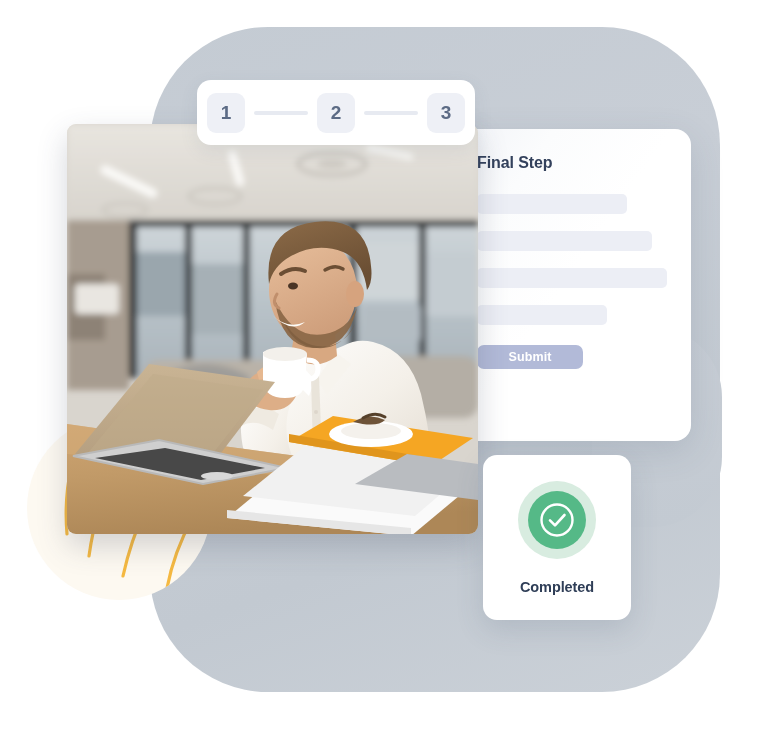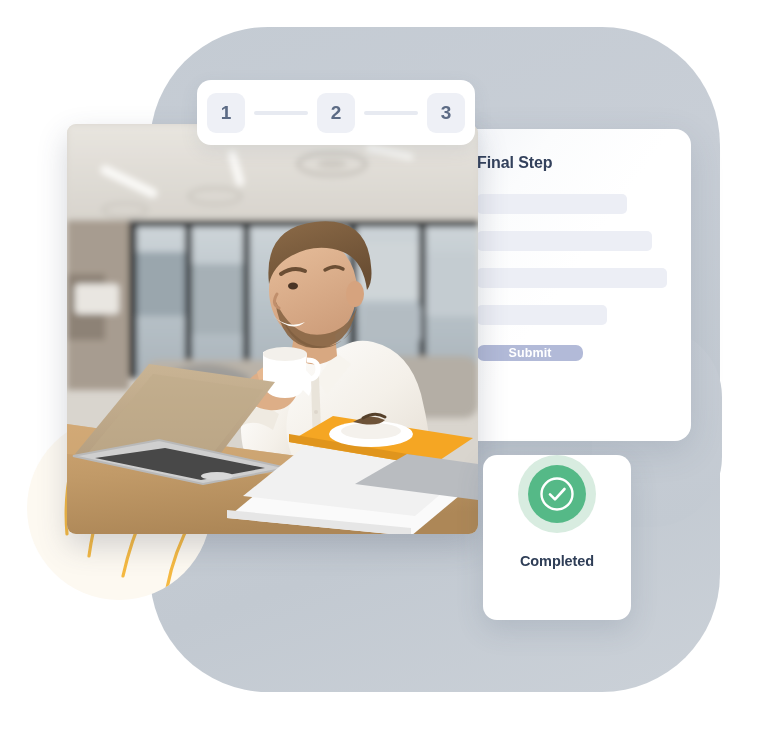--- a/index.html
+++ b/index.html
@@ -114,21 +114,21 @@
   }
   .field-bar {
     height: 20px;
     border-radius: 5px;
     background: #eceef5;
     margin-bottom: 17px;
   }
   .submit-btn {
     margin-top: 20px;
     width: 106px;
-    height: 16px;
+    height: 24px;
     border: none;
     border-radius: 7px;
     background: #b2bad8;
     color: #ffffff;
     font-family: inherit;
     font-size: 12.5px;
     font-weight: 600;
     letter-spacing: 0.1px;
     cursor: pointer;
     display: flex;
@@ -156,21 +156,21 @@
     left: 483px;
     top: 455px;
     width: 148px;
     height: 165px;
     background: #ffffff;
     border-radius: 14px;
     z-index: 45;
     display: flex;
     flex-direction: column;
     align-items: center;
-    justify-content: flex-start;
+    justify-content: center;
     box-shadow: 0 10px 28px rgba(70, 85, 110, 0.16);
   }
   .check-halo {
     width: 78px;
     height: 78px;
     border-radius: 50%;
     background: #d8ece0;
     display: flex;
     align-items: center;
     justify-content: center;

